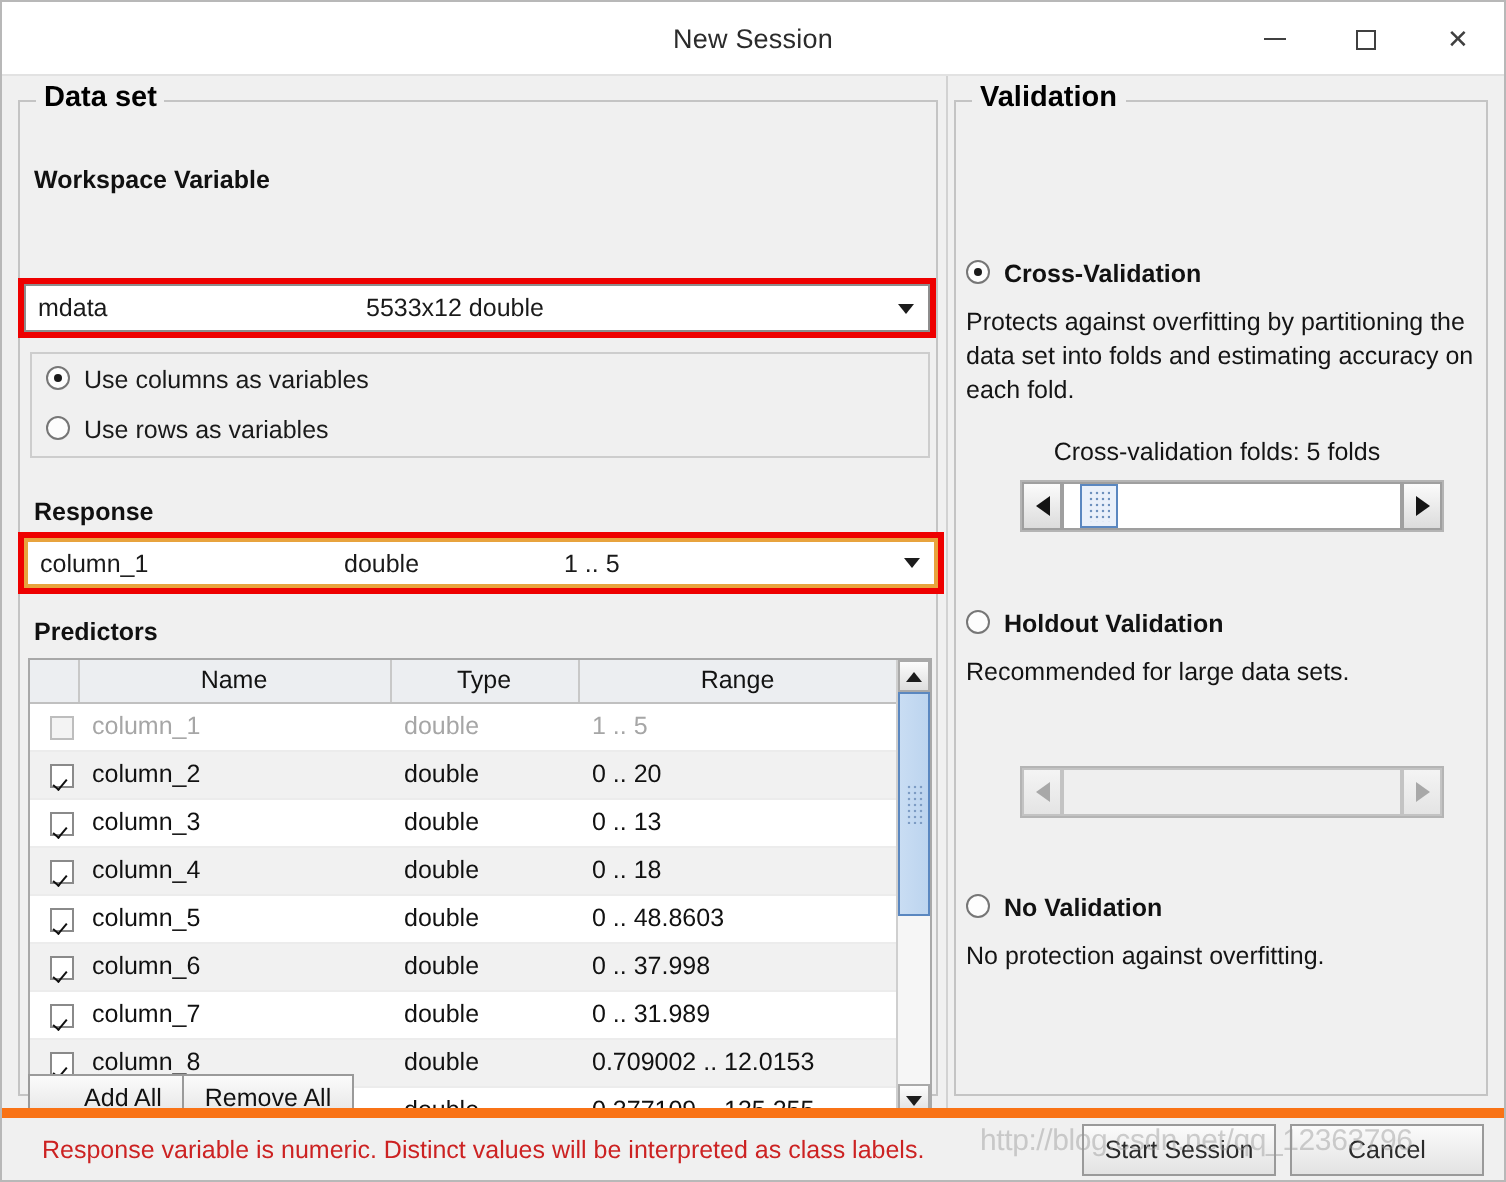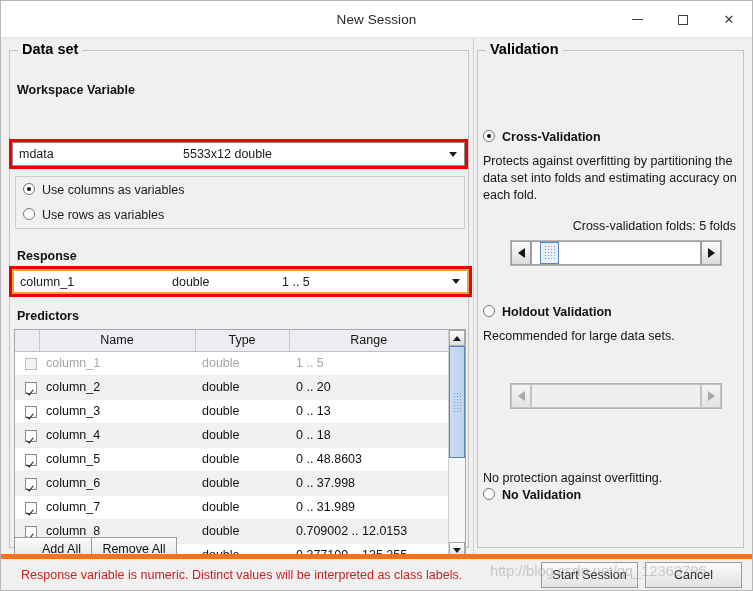--- a/index.html
+++ b/index.html
@@ -574,21 +574,21 @@
         <div class="group" style="left:4px; top:12px; right:8px; bottom:6px;">
           <div class="group-title">Validation</div>
         </div>
 
         <div class="radio-row" style="position:absolute; left:10px; top:92px;">
           <span class="radio sel"></span>
           <span class="lbl-bold">Cross-Validation</span>
         </div>
         <div class="desc" style="position:absolute; left:10px; top:115px; width:263px;">Protects against overfitting by partitioning the data set into folds and estimating accuracy on each fold.</div>
 
-        <div class="center-lbl" style="position:absolute; left:8px; top:181px; width:255px;text-align:right;">Cross-validation folds: 5 folds</div>
+        <div class="center-lbl" style="position:absolute; left:8px; top:181px; width:255px;">Cross-validation folds: 5 folds</div>
 
         <div class="hslider" style="left:37px; top:202px; width:212px; height:26px;">
           <div class="hs-btn">
             <span class="tri-left"></span>
           </div>
           <div class="hs-track">
             <div class="hs-thumb" style="left:8px;">
               <span class="grip-dots-h"></span>
             </div>
           </div>
@@ -608,21 +608,21 @@
         <div class="hslider dis" style="left:37px; top:345px; width:212px; height:26px;">
           <div class="hs-btn">
             <span class="tri-left"></span>
           </div>
           <div class="hs-track"></div>
           <div class="hs-btn">
             <span class="tri-right"></span>
           </div>
         </div>
 
-        <div class="radio-row" style="position:absolute; left:10px; top:409px;margin-top:41px;">
+        <div class="radio-row" style="position:absolute; left:10px; top:409px;">
           <span class="radio"></span>
           <span class="lbl-bold">No Validation</span>
         </div>
         <div class="desc" style="position:absolute; left:10px; top:432px; width:263px;">No protection against overfitting.</div>
 
         <div class="link" style="position:absolute; left:10px; top:528px;">Read about validation</div>
       </div>
     </div>
 
     <div class="bottombar">

